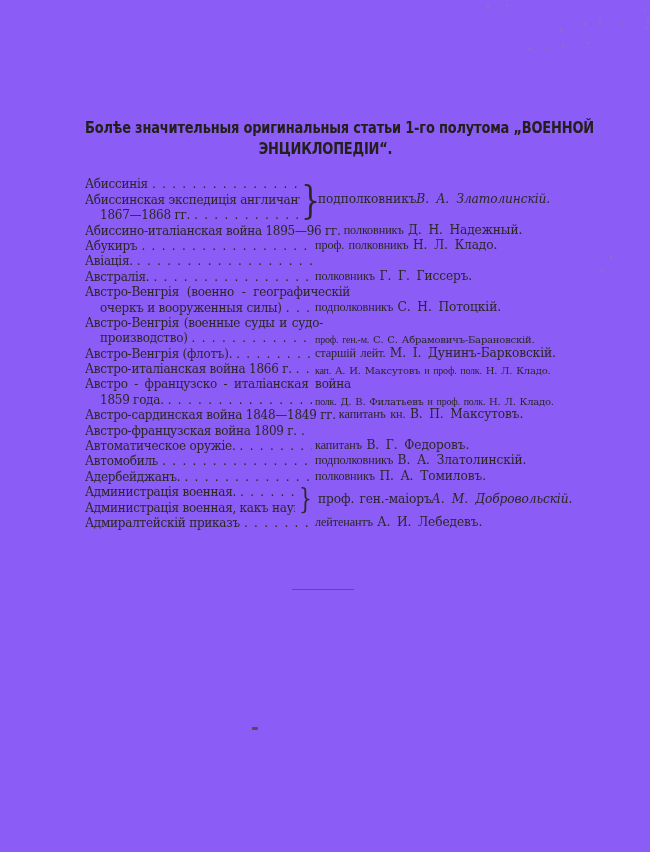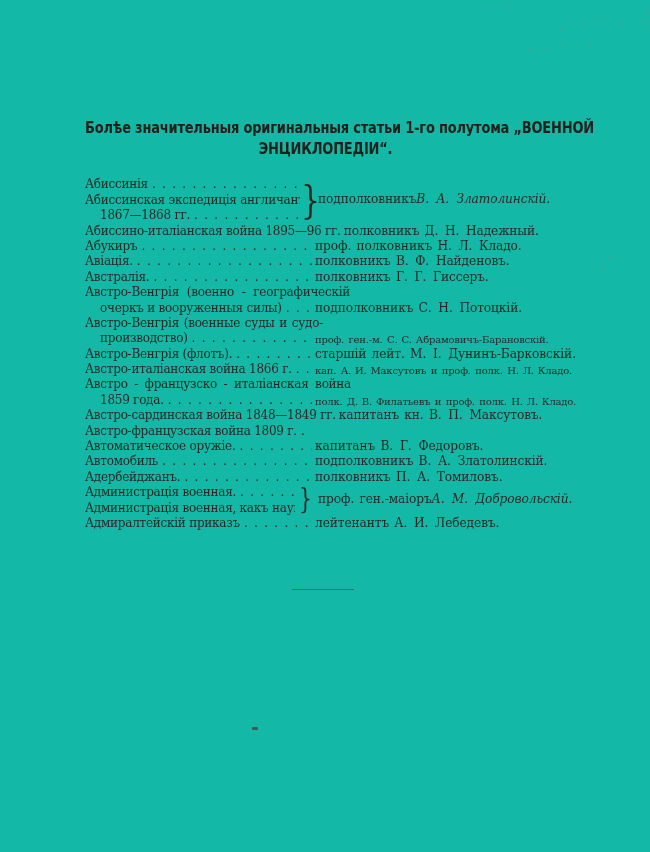--- a/index.html
+++ b/index.html
@@ -1,21 +1,21 @@
 <!DOCTYPE html>
 <html><head>
 <meta charset="utf-8">
 <style>
   html, body { margin: 0; padding: 0; background: #e8e6e2; }
   .page {
     position: relative;
     width: 650px;
     height: 852px;
     margin: 0 auto;
-    background: #14b8a6;
+    background: #8b5cf6;
     font-family: "DejaVu Serif", serif;
     color: #2b2824;
     overflow: hidden;
   }
   
   .title {
     position: absolute;
     left: 85px;
     top: 117px;
     width: 481px;
@@ -63,21 +63,21 @@
   }
   .dots {
     flex: 1 1 auto;
     overflow: hidden;
     white-space: nowrap;
     word-spacing: 3px;
     margin-left: 4px;
     color: #2b2824;
   }
   .author { margin-left: 3px; white-space: nowrap; font-size: 12.2px; letter-spacing: -0.1px; }
-  .author .seg-plain { word-spacing: 1.5px; }
+  .author .seg-plain { word-spacing: 1.5px; font-family: Liberation Serif, serif; }
   .author .seg-italic { word-spacing: 3px; }
   .author.tight { font-size: 10px; letter-spacing: -0.2px; }
   .author.tight .seg-italic { word-spacing: 1px; }
   
   .brace {
     position: absolute;
     font-family: "DejaVu Serif", serif;
     font-weight: 300;
     color: #2b2824;
     transform: scaleX(0.75);
@@ -158,21 +158,20 @@
           <span class="etext">Абукиръ</span>
           <span class="dots">. . . . . . . . . . . . . . . . . . . . . . . . . . . . . . . . . . . . . . . .</span>
         </div>
         <span class="author"><span class="seg-plain">проф. полковникъ </span><span class="seg-italic">Н. Л. Кладо.</span></span>
       </div>
       <div class="row">
         <div class="lcell">
           <span class="etext">Авіація.</span>
           <span class="dots">. . . . . . . . . . . . . . . . . . . . . . . . . . . . . . . . . . . . . . . .</span>
         </div>
-        <span class="author"><span class="seg-plain">полковникъ </span><span class="seg-italic">В. Ф. Найденовъ.</span></span>
       </div>
       <div class="row">
         <div class="lcell">
           <span class="etext">Австралія.</span>
           <span class="dots">. . . . . . . . . . . . . . . . . . . . . . . . . . . . . . . . . . . . . . . .</span>
         </div>
         <span class="author"><span class="seg-plain">полковникъ </span><span class="seg-italic">Г. Г. Гиссеръ.</span></span>
       </div>
       <div class="row">
         <div class="lcell spreadcell" style="flex-basis: 265px;">

